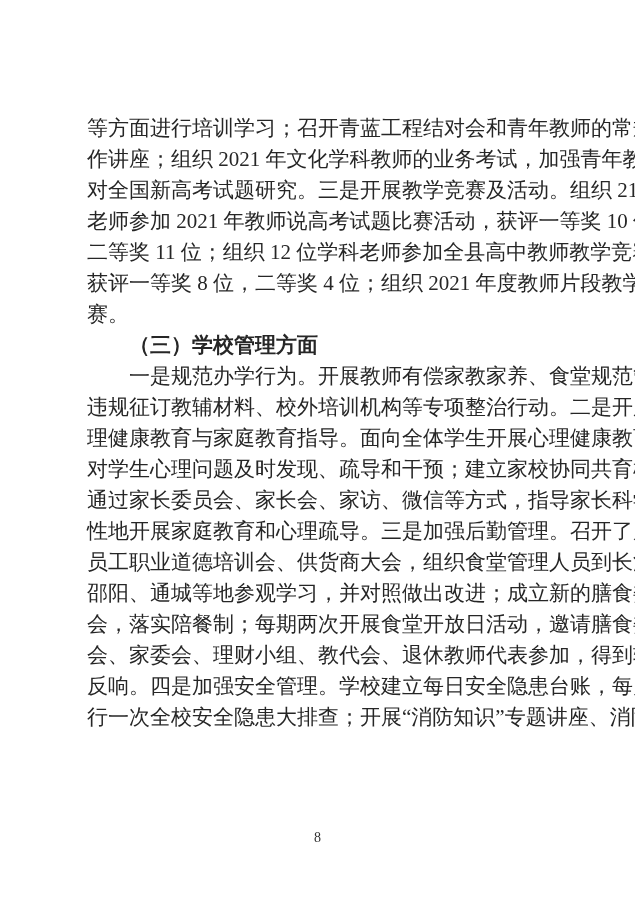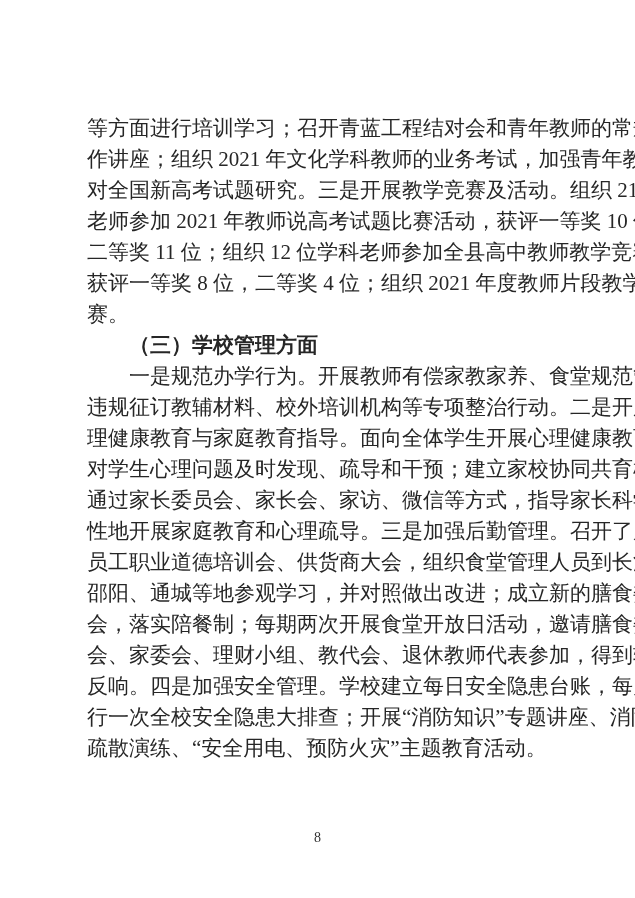--- a/index.html
+++ b/index.html
@@ -76,18 +76,17 @@
     <div class="line">理健康教育与家庭教育指导。面向全体学生开展心理健康教育，</div>
     <div class="line">对学生心理问题及时发现、疏导和干预；建立家校协同共育机制，</div>
     <div class="line">通过家长委员会、家长会、家访、微信等方式，指导家长科学理</div>
     <div class="line">性地开展家庭教育和心理疏导。三是加强后勤管理。召开了后勤</div>
     <div class="line">员工职业道德培训会、供货商大会，组织食堂管理人员到长沙、</div>
     <div class="line">邵阳、通城等地参观学习，并对照做出改进；成立新的膳食委员</div>
     <div class="line">会，落实陪餐制；每期两次开展食堂开放日活动，邀请膳食委员</div>
     <div class="line">会、家委会、理财小组、教代会、退休教师代表参加，得到较好</div>
     <div class="line">反响。四是加强安全管理。学校建立每日安全隐患台账，每月进</div>
     <div class="line">行一次全校安全隐患大排查；开展“消防知识”专题讲座、消防</div>
-    <div class="line last">疏散演练、“安全用电、预防火灾”主题教育活动。</div>
 
   </div>
 
   <div class="page-number">8</div>
 </div>
 
 </body></html>

